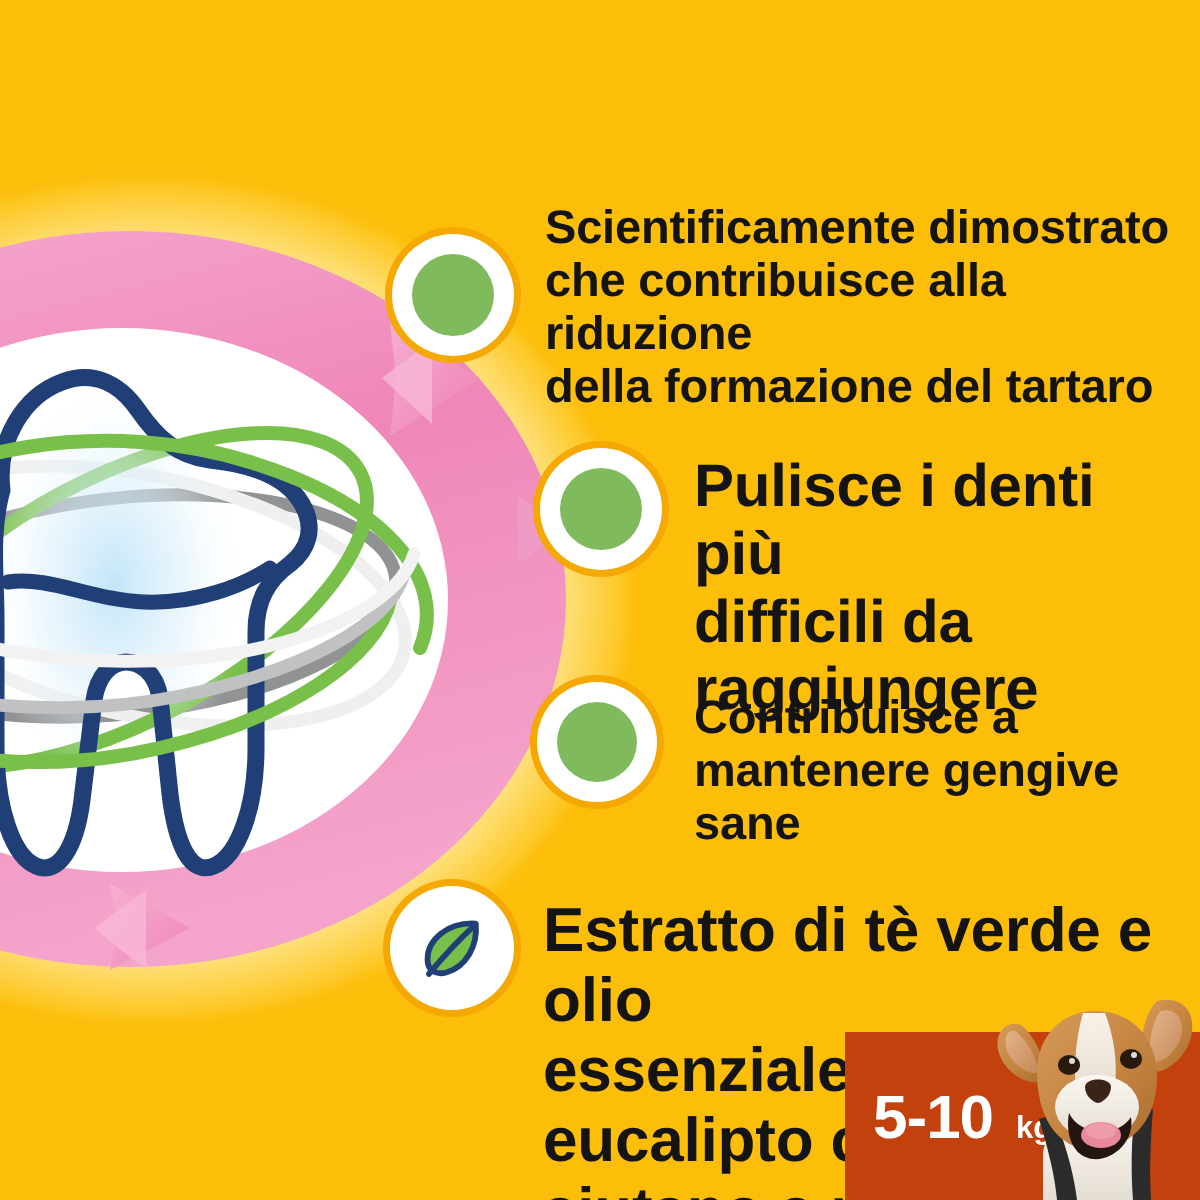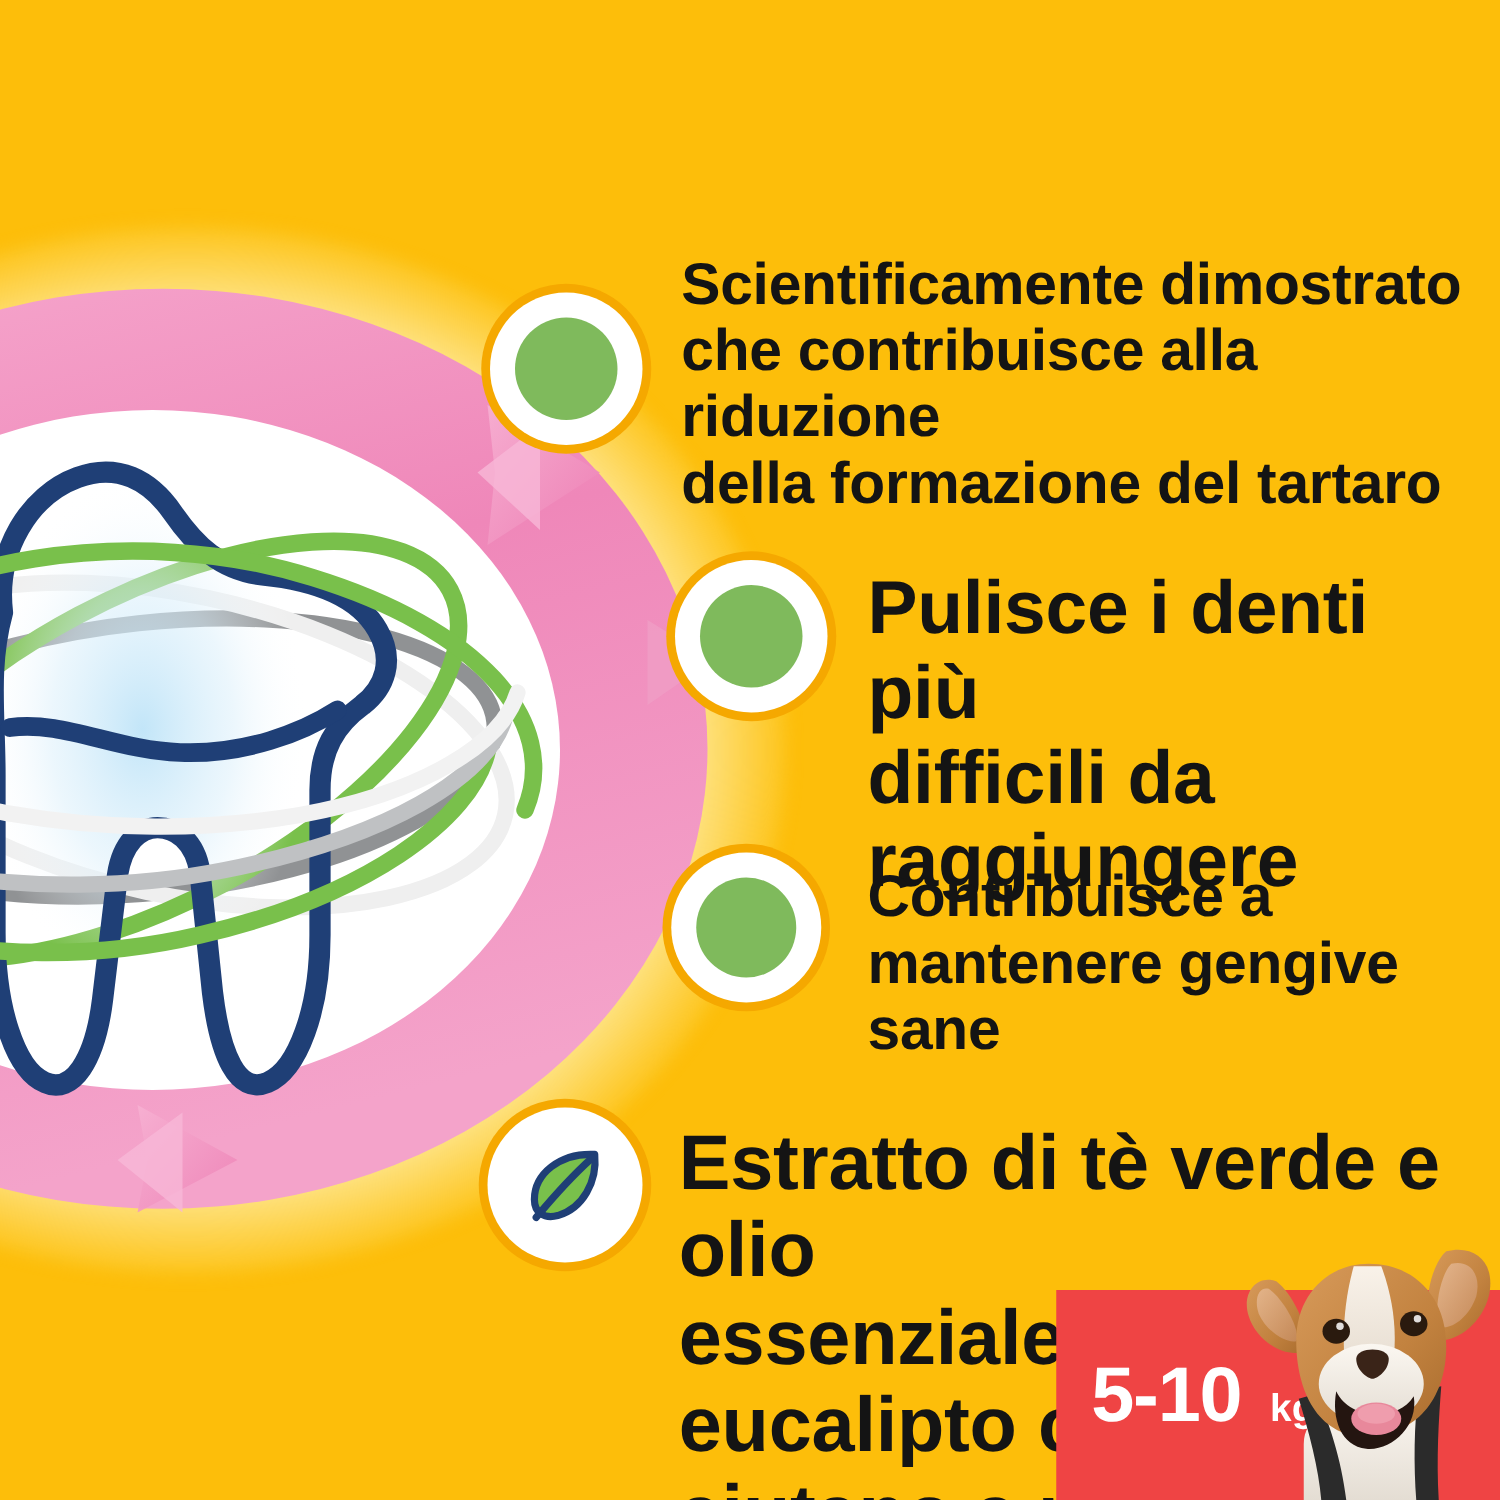--- a/index.html
+++ b/index.html
@@ -74,21 +74,21 @@
   #dot4 { left:390px; top:886px;  width:124px; height:124px; }
   #copy4 { left:543px; top:896px; font-size:62px; }
 
   .leaf-glyph { width:72px; height:72px; display:block; }
 
   
   #badge {
     position:absolute;
     left:845px; top:1032px;
     width:355px; height:168px;
-    background:#ef4444;
+    background:#c2410c;
     display:flex; align-items:center;
     padding-left:28px;
   }
   #badge-text {
     display:flex; align-items:baseline;
     color:#FFFFFF;
     font-weight:700;
   }
   #badge-range { font-size:62px; letter-spacing:-1px; }
   #badge-unit  { font-size:31px; margin-left:23px; font-weight:700; }

